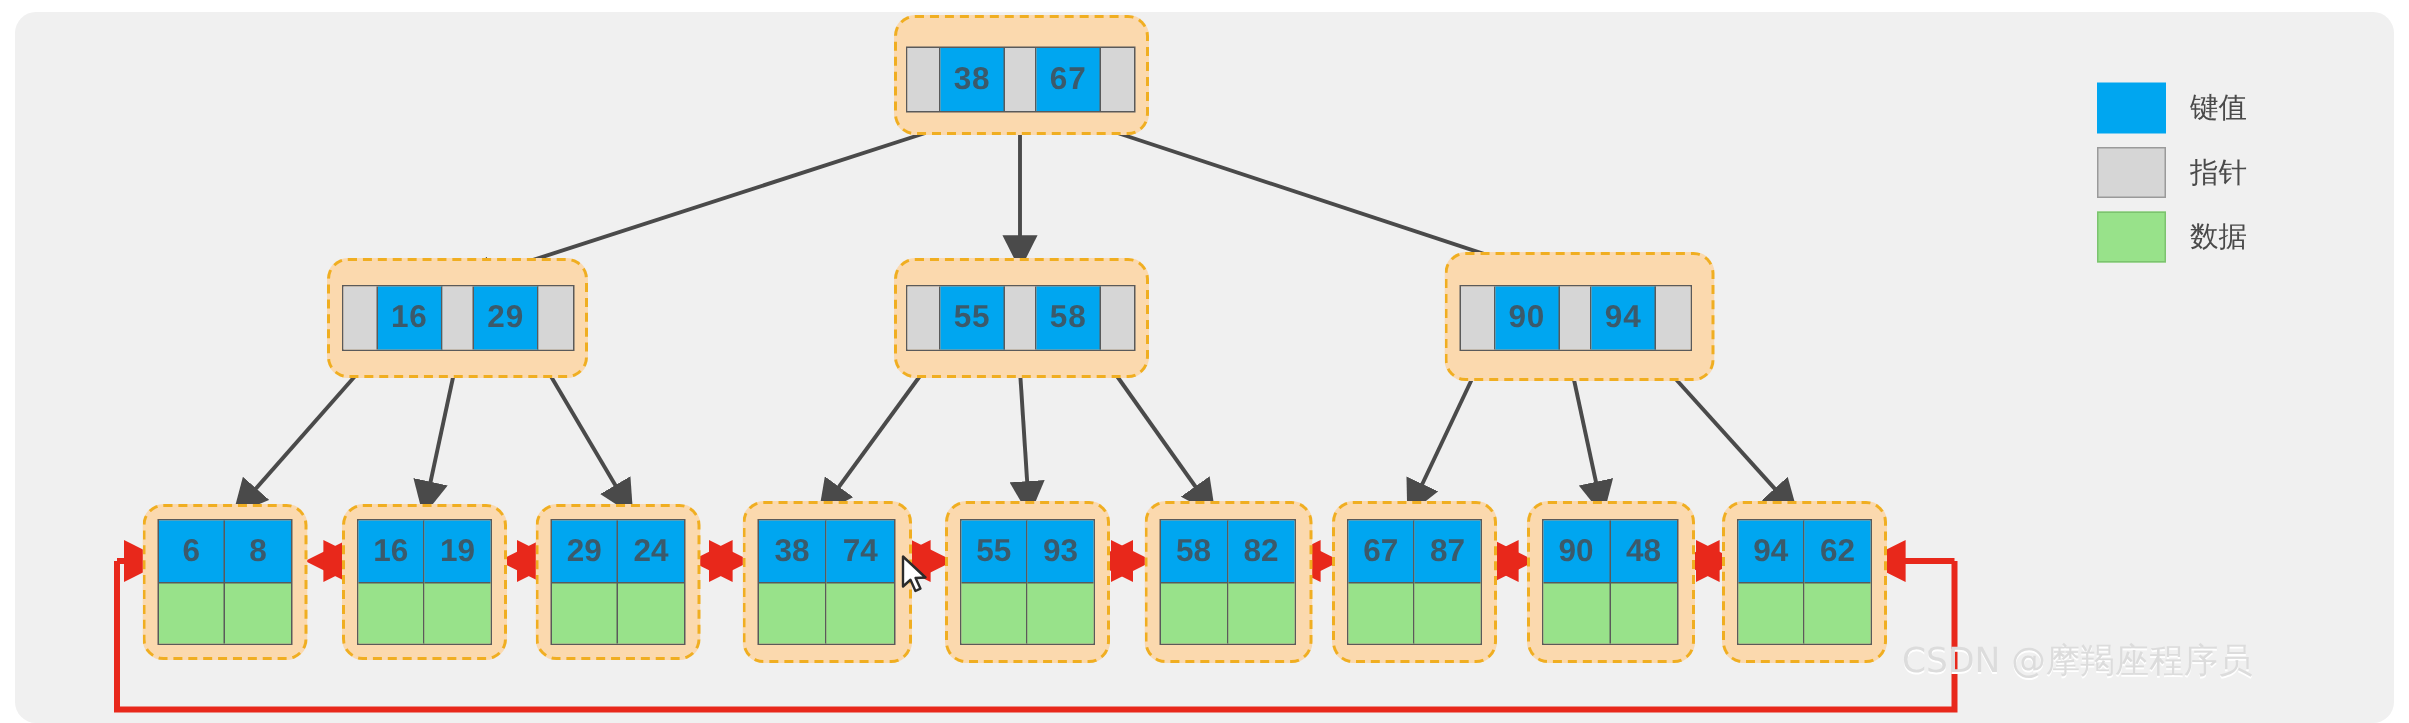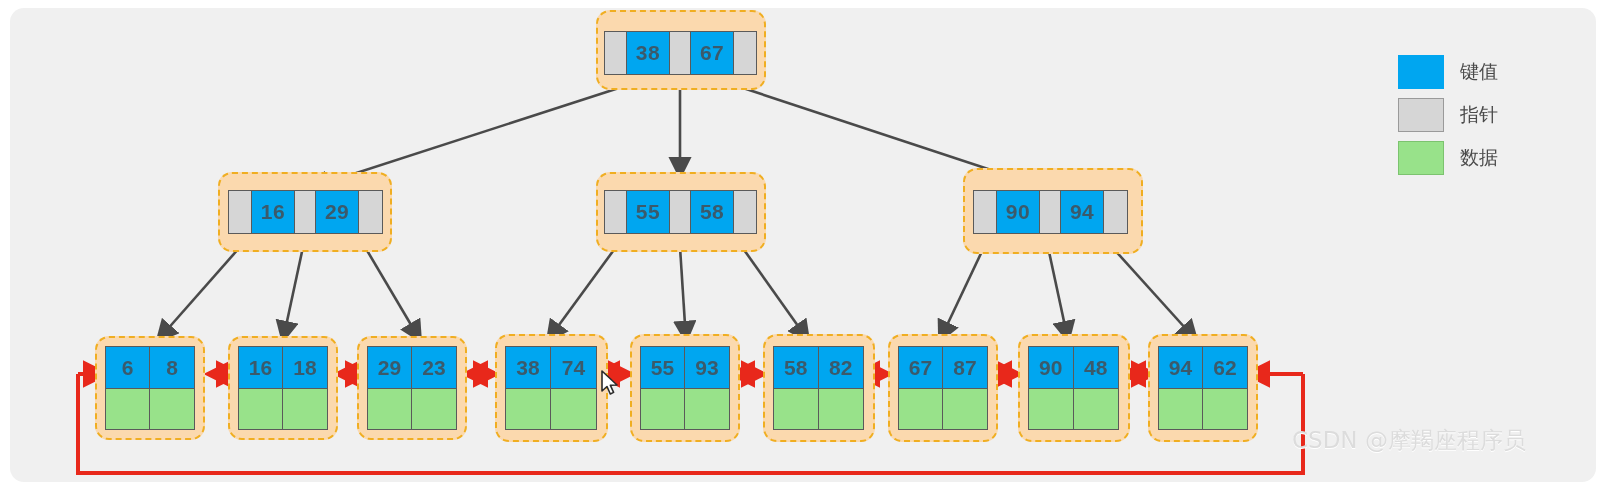--- a/index.html
+++ b/index.html
@@ -90,21 +90,20 @@
     white-space:nowrap;
   }
 
   
   .watermark{
     position:absolute;left:1268px;top:425px;
     font-size:23px;color:#dcdcdc;
     font-family:"DejaVu Sans","Liberation Sans",sans-serif;
     white-space:nowrap;
     text-shadow:0 1px 0 #ffffff;
-    margin-left:24px;
   }
 
   
   .cursor{position:absolute;left:600px;top:370px;}
 
   
   .caption{
     position:absolute;left:0;top:474px;width:1606px;
     text-align:center;font-size:15px;color:#8a8a8a;
     font-family:"DejaVu Sans","Liberation Sans",sans-serif;
@@ -208,29 +207,29 @@
   <div class="leaf" style="left:105px;top:346px;width:90px;height:84px;">
     <div class="k l">6</div>
     <div class="k">8</div>
     <div class="d l"></div>
     <div class="d"></div>
   </div>
 
   <div class="page" style="left:228px;top:336px;width:110px;height:104px;"></div>
   <div class="leaf" style="left:238px;top:346px;width:90px;height:84px;">
     <div class="k l">16</div>
-    <div class="k">18</div>
+    <div class="k">19</div>
     <div class="d l"></div>
     <div class="d"></div>
   </div>
 
   <div class="page" style="left:357px;top:336px;width:110px;height:104px;"></div>
   <div class="leaf" style="left:367px;top:346px;width:90px;height:84px;">
     <div class="k l">29</div>
-    <div class="k">23</div>
+    <div class="k">24</div>
     <div class="d l"></div>
     <div class="d"></div>
   </div>
 
   <div class="page" style="left:495px;top:334px;width:113px;height:108px;"></div>
   <div class="leaf" style="left:505px;top:346px;width:92px;height:84px;">
     <div class="k l">38</div>
     <div class="k">74</div>
     <div class="d l"></div>
     <div class="d"></div>

